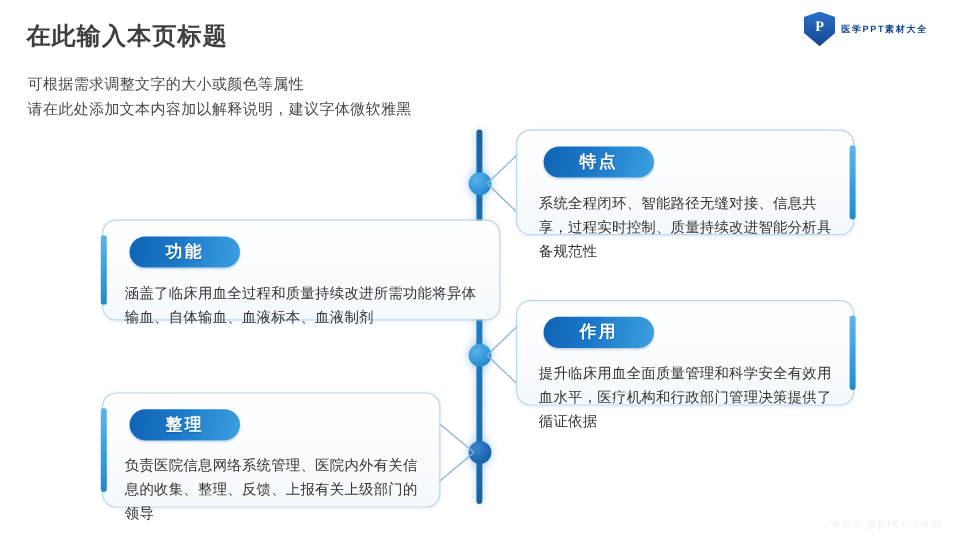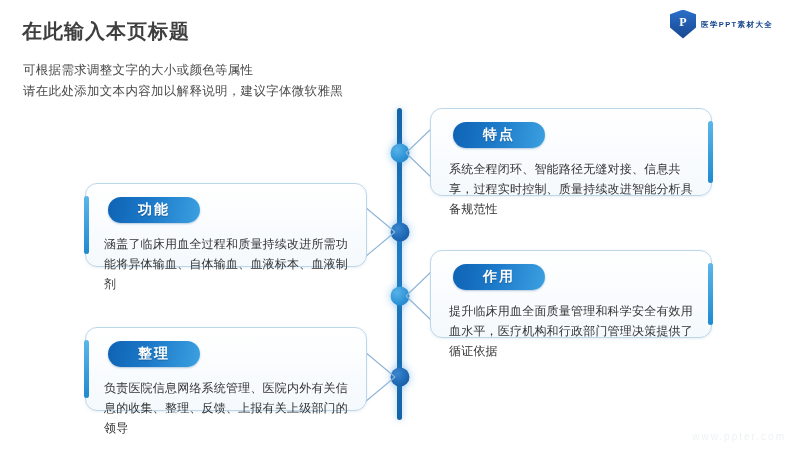--- a/index.html
+++ b/index.html
@@ -181,23 +181,23 @@
     right: 16px;
     top: 50px;
     font-size: 12px;
     color: #333333;
     line-height: 20px;
     letter-spacing: 0.2px;
   }
 
   
   #card-tedian   { left: 430px; top: 108px;  width: 282px; height: 88px; }
-  #card-gongneng { left: 85px;  top: 183px;  width: 282px; height: 84px; }
+  #card-gongneng { left: 85px;  top: 183px;  width: 332px; height: 84px; }
   #card-zuoyong  { left: 430px; top: 250px;  width: 282px; height: 88px; }
-  #card-zhengli  { left: 85px;  top: 327px;  width: 282px; height: 84px; }
+  #card-zhengli  { left: 85px;  top: 327px;  width: 282px; height: 96px; }
 
   
   .watermark {
     position: absolute;
     right: 14px;
     bottom: 8px;
     font-size: 10px;
     color: #eef1f4;
     letter-spacing: 2px;
   }

